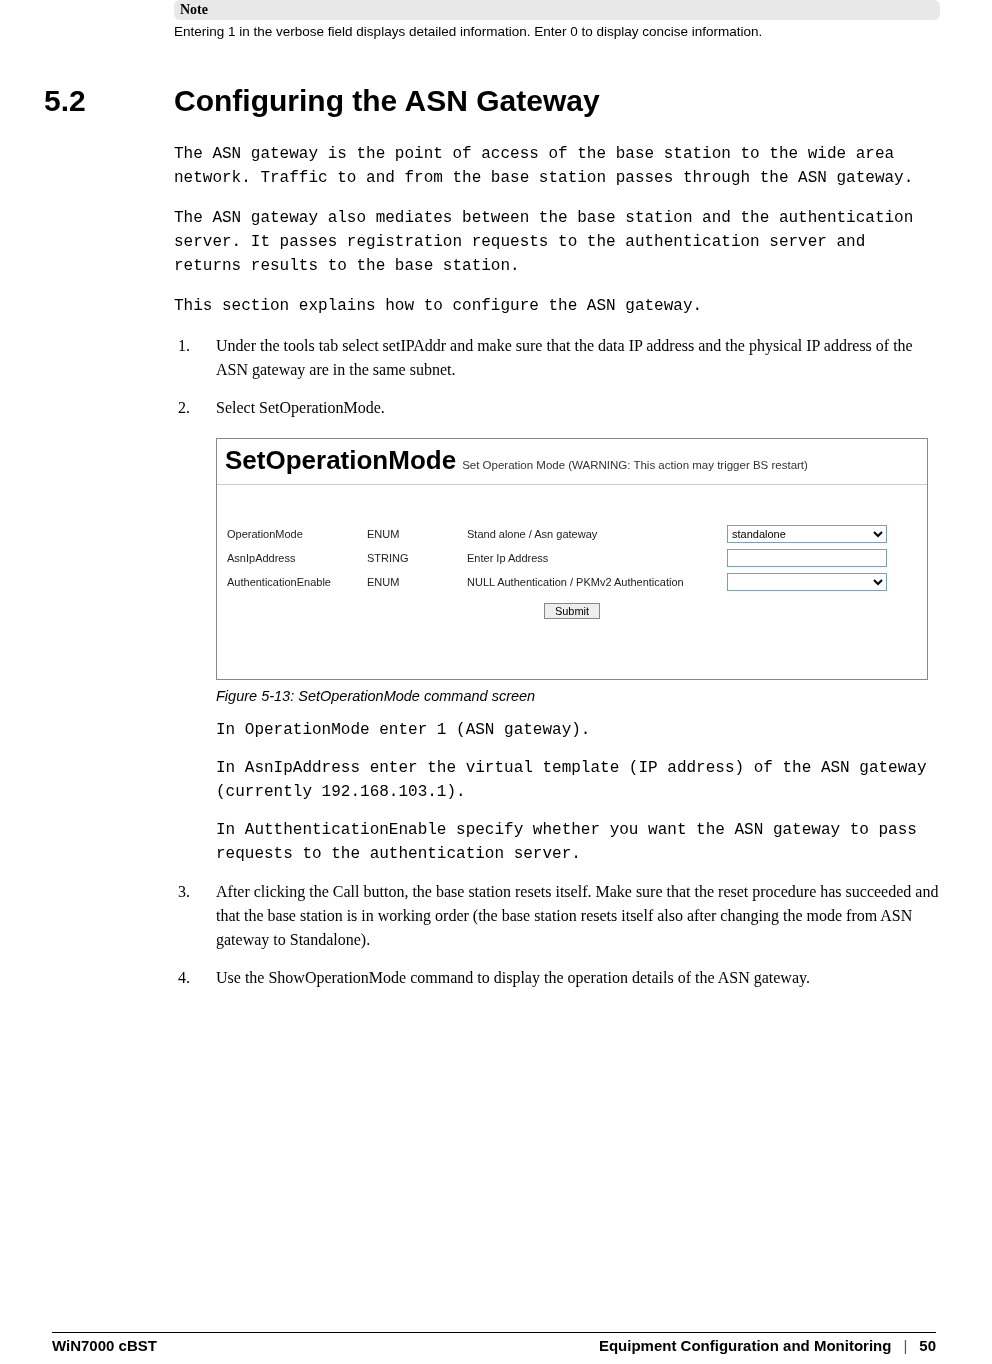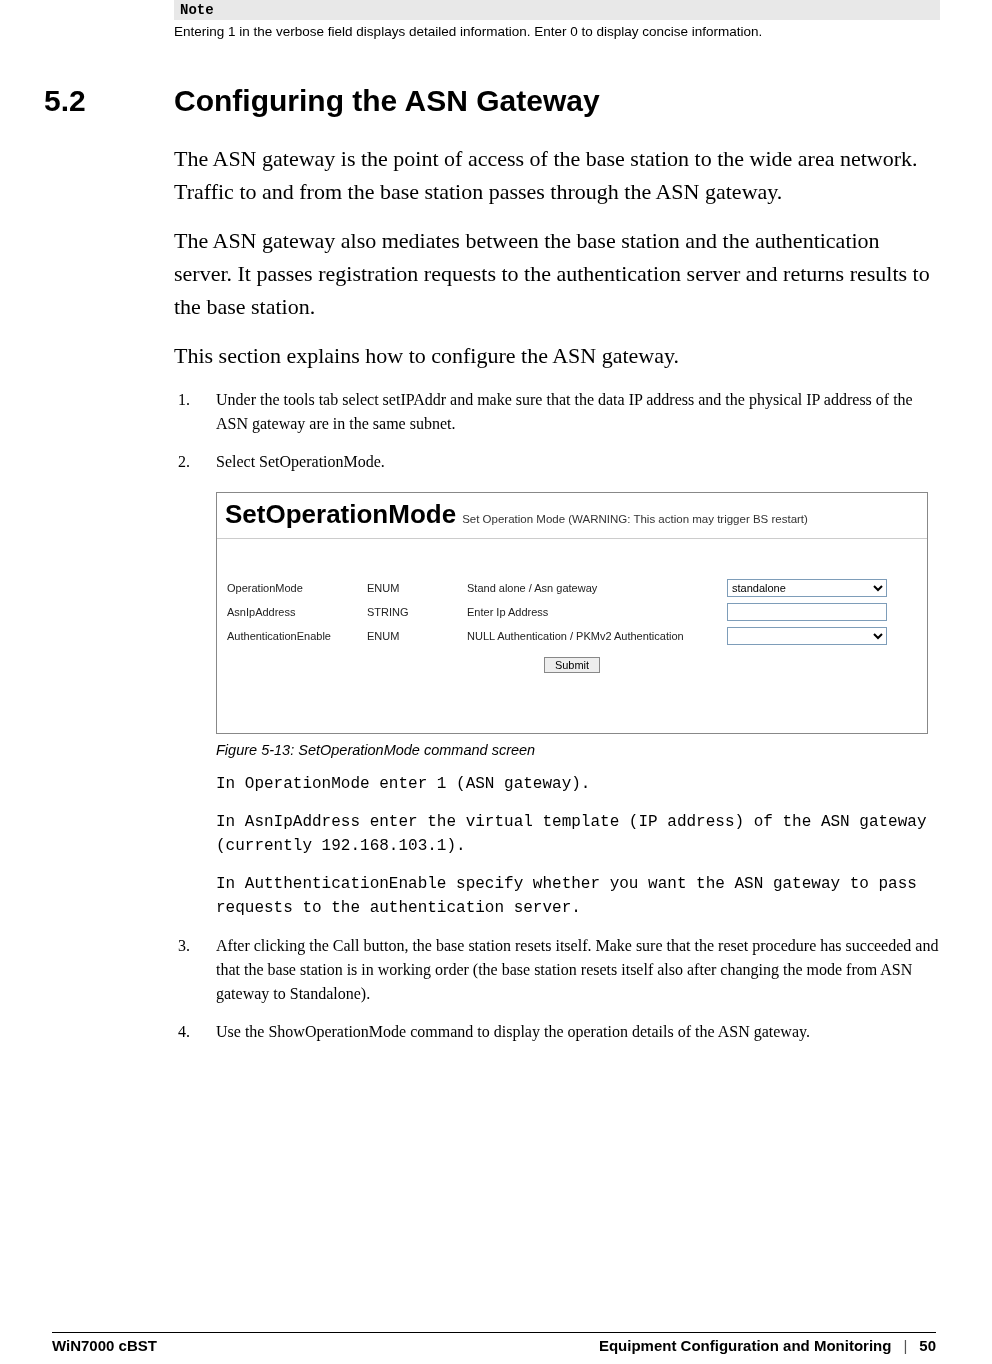--- a/index.html
+++ b/index.html
@@ -14,24 +14,25 @@
       padding-bottom: 60px;
     }
     .content {
       padding: 0 52px 0 174px;
     }
     .note-box {
       margin-bottom: 40px;
     }
     .note-header {
       background: #e8e8e8;
-      font-family: Liberation Mono, monospace;
+      font-family: Liberation Serif, serif;
       font-weight: bold;
       font-size: 14px;
       padding: 2px 6px;
+      border-radius: 6px;
     }
     .note-body {
       font-family: Verdana, Arial, sans-serif;
       font-size: 13.5px;
       line-height: 1.35;
       padding: 3px 0;
     }
     .section-heading {
       font-family: Arial, Helvetica, sans-serif;
       font-weight: bold;
@@ -39,24 +40,24 @@
       margin: 18px 0 24px 0;
       display: flex;
       align-items: center;
       margin-left: -130px;
     }
     .sec-num {
       width: 130px;
       display: inline-block;
     }
     .body-p {
-      font-size: 22px;
+      font-size: 16px;
       line-height: 1.5;
       margin: 0 0 16px 0;
-      font-family: Liberation Serif, serif;
+      font-family: Liberation Mono, monospace;
     }
     ol.steps {
       list-style: none;
       counter-reset: step;
       padding-left: 0;
     }
     ol.steps > li {
       counter-increment: step;
       font-size: 16px;
       line-height: 1.5;

